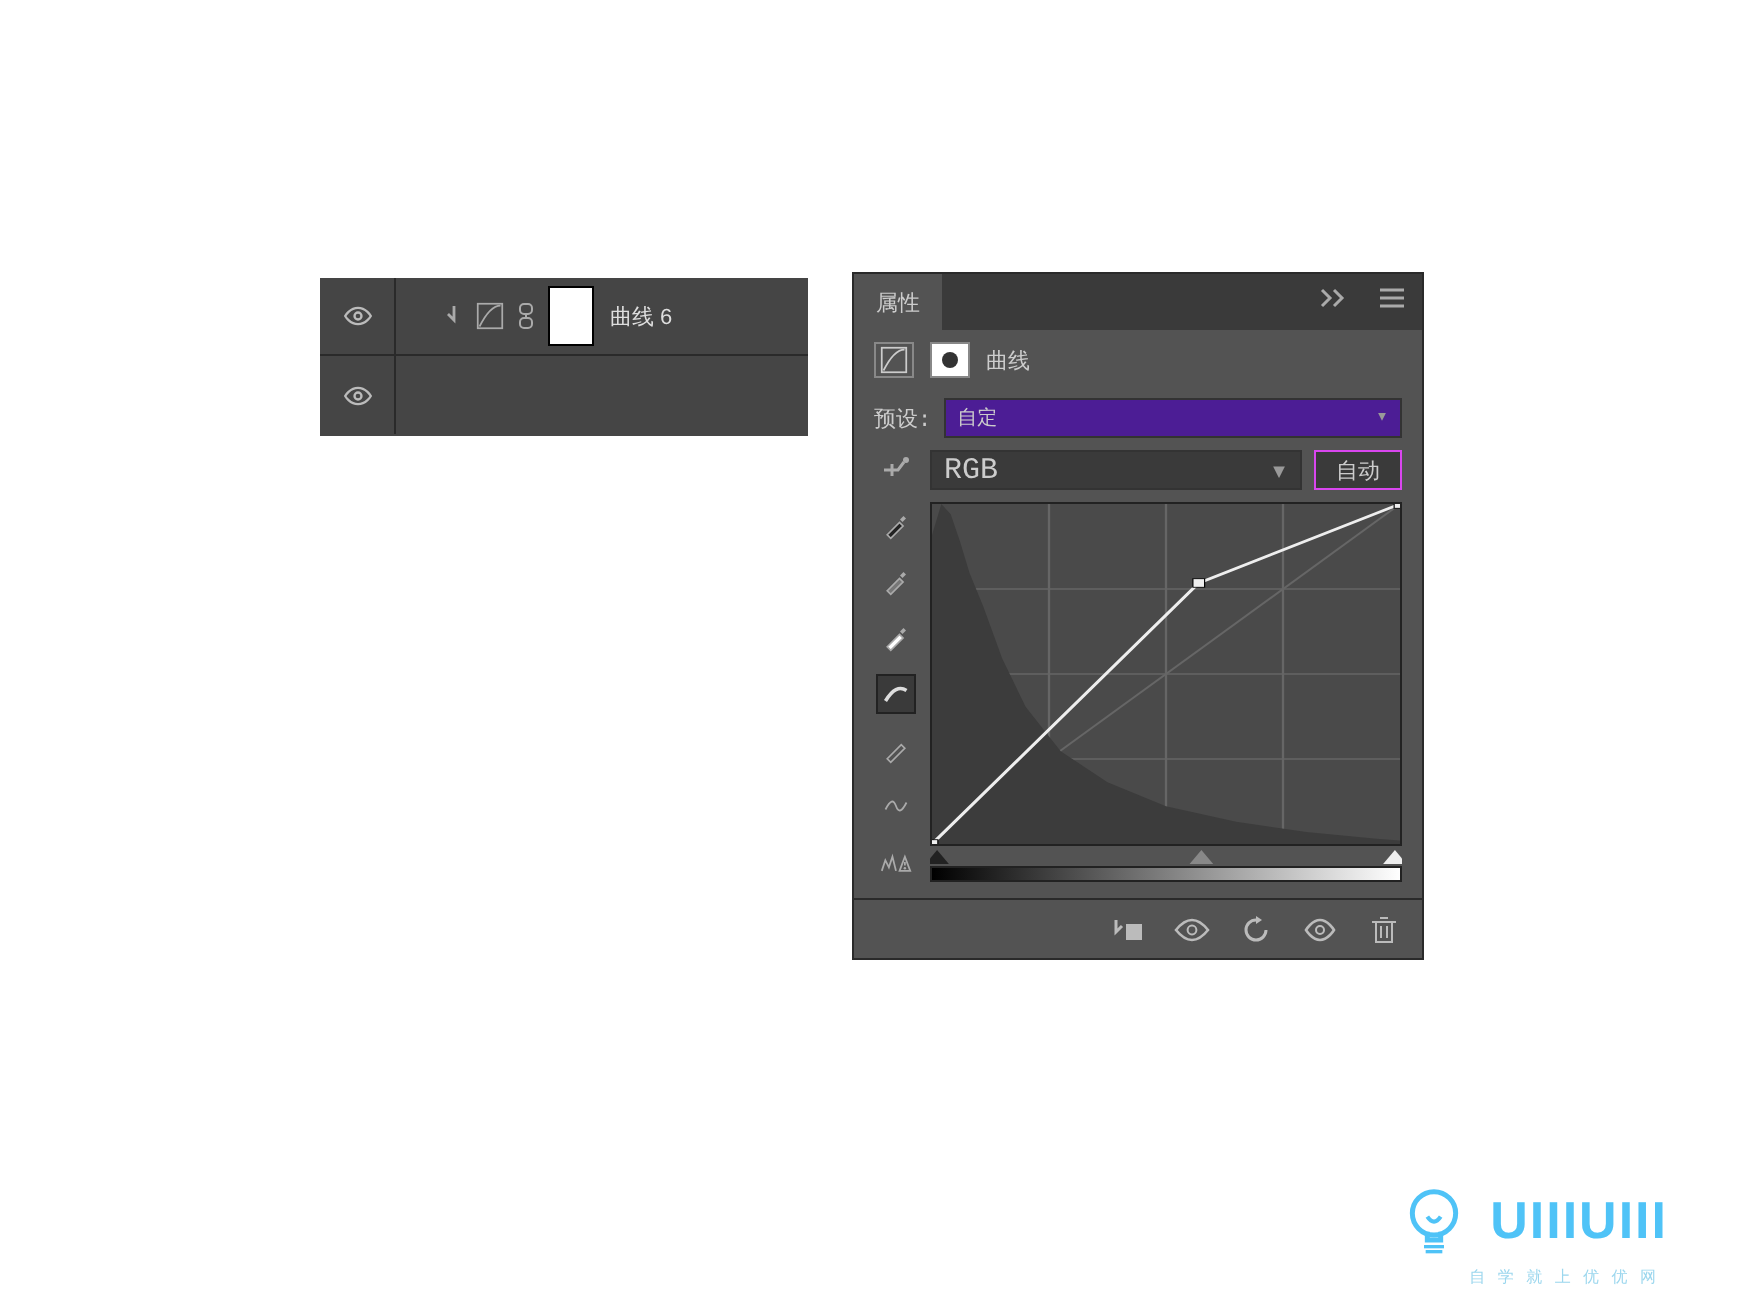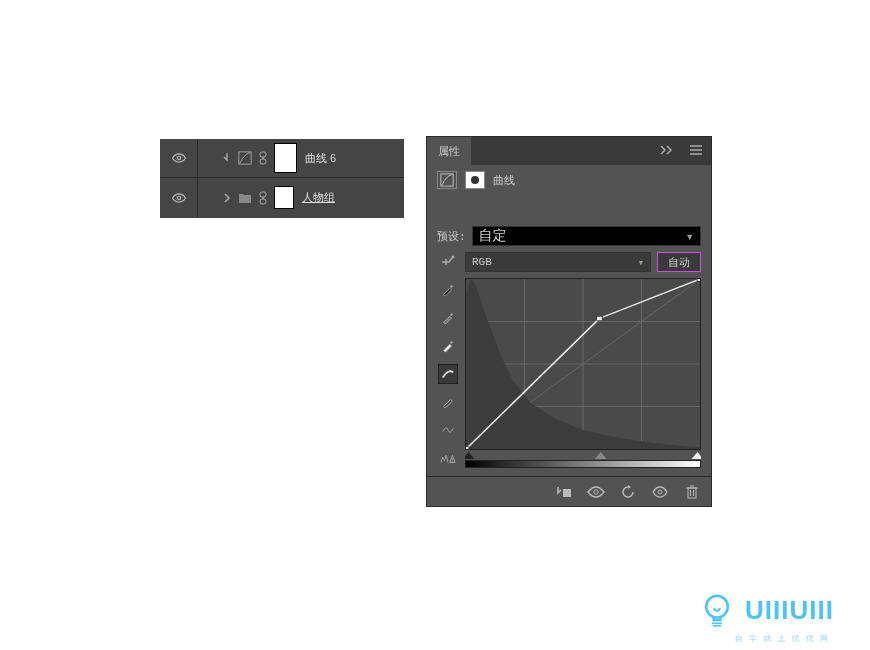--- a/index.html
+++ b/index.html
@@ -21,28 +21,28 @@
   
   .props-panel { position: absolute; left: 426px; top: 136px; width: 286px; background: #535353; border: 1px solid #2a2a2a; font-family: Liberation Mono, monospace; }
   .props-header { height: 28px; background: #3a3a3a; display: flex; align-items: center; }
   .props-tab { background: #535353; height: 100%; padding: 0 11px; display: flex; align-items: center; color: #ccc; font-size: 11px; }
   .props-header .spacer { flex: 1; }
   .header-btn { padding: 0 8px; color: #aaa; cursor: pointer; }
 
   .adj-type-row { display: flex; align-items: center; gap: 8px; padding: 6px 10px; }
   .adj-icon-box { width: 20px; height: 18px; border: 1px solid #888; display: flex; align-items: center; justify-content: center; }
 
-  .preset-row { display: flex; align-items: center; gap: 6px; padding: 4px 10px 6px; margin-top: 27px; }
+  .preset-row { display: flex; align-items: center; gap: 6px; padding: 4px 10px 6px; }
   .preset-label { color: #ccc; font-size: 11px; }
-  .select { flex: 1; height: 20px; background: #000000; color: #ccc; border: 1px solid #333; display: flex; align-items: flex-end; padding: 0 6px; font-size: 14px; position: relative; }
+  .select { flex: 1; height: 20px; background: #4c1d95; color: #ccc; border: 1px solid #333; display: flex; align-items: center; padding: 0 6px; font-size: 10px; position: relative; }
   .select .chev { margin-left: auto; color: #999; }
 
   .channel-row { display: flex; align-items: center; gap: 6px; padding: 0 10px 6px; }
   .hand-icon { width: 22px; height: 18px; display: flex; align-items: center; justify-content: center; }
-  .channel-select { flex: 1; height: 20px; background: #3a3a3a; color: #ccc; border: 1px solid #333; display: flex; align-items: center; padding: 0 6px; font-size: 11px; }
+  .channel-select { flex: 1; height: 20px; background: #3a3a3a; color: #ccc; border: 1px solid #333; display: flex; align-items: center; padding: 0 6px; font-size: 15px; }
   .auto-btn { width: 44px; height: 20px; background: #3a3a3a; border: 1px solid #d946ef; color: #ccc; display: flex; align-items: center; justify-content: center; font-size: 11px; cursor: pointer; }
 
   .curve-area { display: flex; padding: 0 10px 8px; gap: 6px; }
   .tool-col { width: 22px; display: flex; flex-direction: column; gap: 8px; align-items: center; padding-top: 2px; }
   .tool-btn { width: 20px; height: 20px; display: flex; align-items: center; justify-content: center; color: #aaa; cursor: pointer; }
   .tool-btn.active { background: #3a3a3a; border: 1px solid #222; }
   .curve-box { flex: 1; height: 198px; background: #4a4a4a; border: 1px solid #222; position: relative; }
   .curve-box svg { position: absolute; inset: 0; width: 100%; height: 100%; }
   .slider-row { height: 10px; position: relative; }
   .ramp-row { height: 8px; margin: 0 10px 0 38px; background: linear-gradient(to right, #000, #fff); border: 1px solid #222; }
@@ -90,42 +90,20 @@
       <div class="thumb-large"></div>
       <span class="layer-name">曲线 6</span>
     </div>
   </div>
   <div class="layer-row">
     <div class="eye-col">
       <svg width="14" height="14" viewBox="0 0 24 24" fill="none" stroke="#bbb" stroke-width="2">
           <path d="M1 12s4-7 11-7 11 7 11 7-4 7-11 7S1 12 1 12z"></path>
           <circle cx="12" cy="12" r="3"></circle>
         </svg>
-    </div>
-    <div class="layer-content">
-      <span class="indent"></span>
-      <span class="mini-icon">
-        <svg width="8" height="10" viewBox="0 0 8 10">
-            <path d="M2 1 L6 5 L2 9" stroke="#aaa" fill="none" stroke-width="1.5"></path>
-          </svg>
-      </span>
-      <span class="mini-icon">
-        <svg width="14" height="12" viewBox="0 0 14 12">
-            <path d="M1 2 h4 l1 1 h7 v8 h-12 z" fill="#888"></path>
-          </svg>
-      </span>
-      <span class="mini-icon">
-        <svg width="10" height="14" viewBox="0 0 10 14">
-            <rect x="2" y="1" width="6" height="5" rx="2" fill="none" stroke="#aaa"></rect>
-            <rect x="2" y="8" width="6" height="5" rx="2" fill="none" stroke="#aaa"></rect>
-            <line x1="5" y1="6" x2="5" y2="8" stroke="#aaa"></line>
-          </svg>
-      </span>
-      <div class="thumb-med"></div>
-      <span class="layer-name underline">人物组</span>
     </div>
   </div>
 </div>
 
 <div class="props-panel">
   <div class="props-header">
     <div class="props-tab">属性</div>
     <div class="spacer"></div>
     <div class="header-btn">
       <svg width="14" height="10" viewBox="0 0 14 10">

